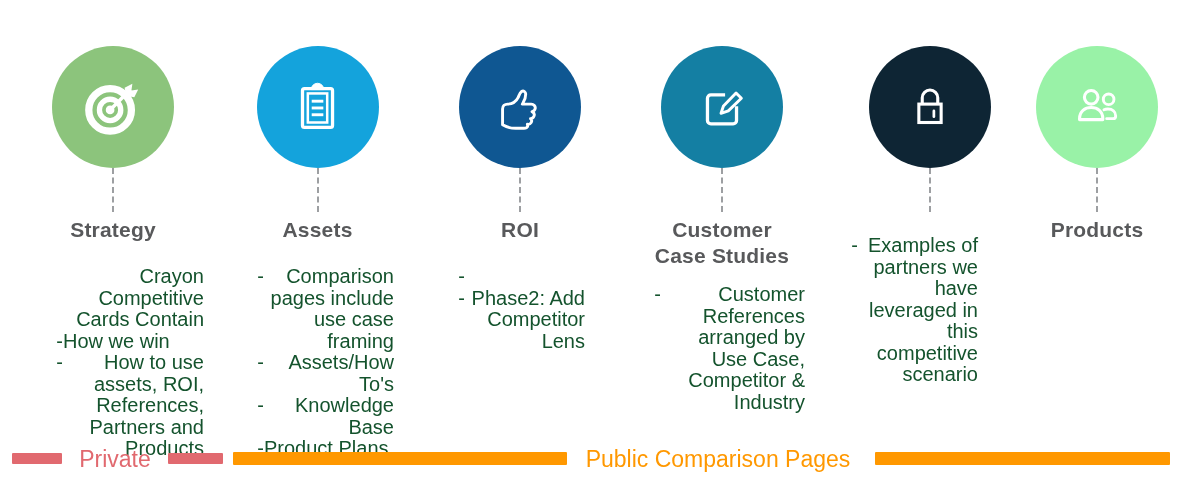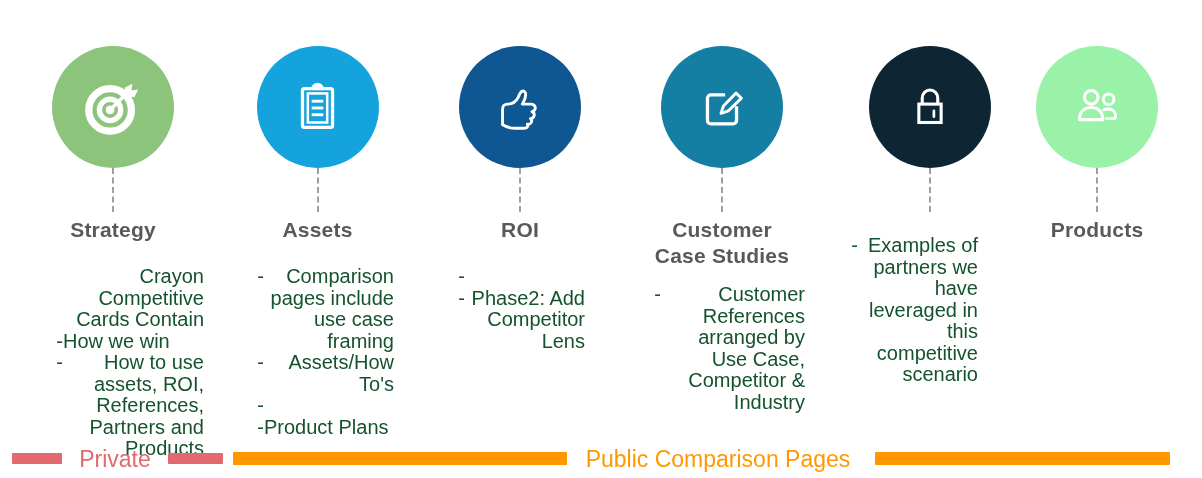--- a/index.html
+++ b/index.html
@@ -108,20 +108,21 @@
           <div class="bullet">
             <span class="dash">-</span>
             <span class="btext">Comparison pages include use case framing</span>
           </div>
           <div class="bullet">
             <span class="dash">-</span>
             <span class="btext">Assets/How To's</span>
           </div>
           <div class="bullet">
             <span class="dash">-</span>
+            <span class="btext">Knowledge Base</span>
           </div>
           <div class="bullet">
             <span class="dash">-</span>
             <span class="btext">Product Plans</span>
           </div>
         </div>
     </div>
   </div>
 
   <div class="col c3">

